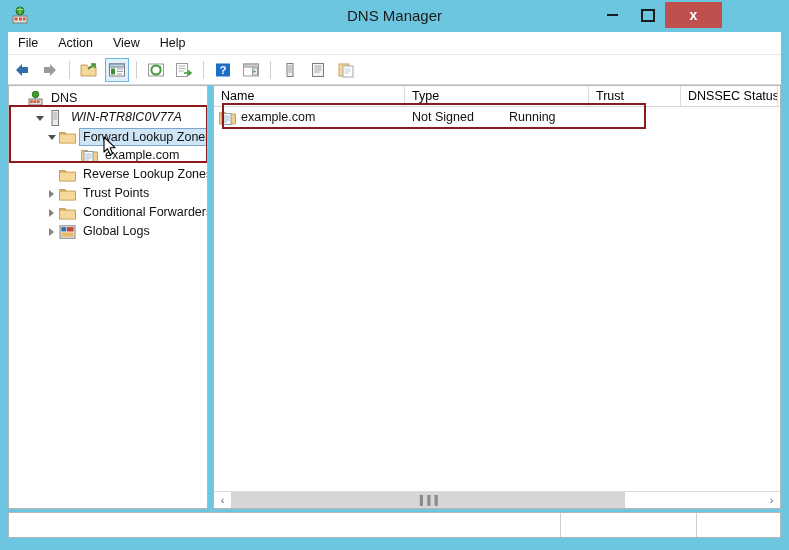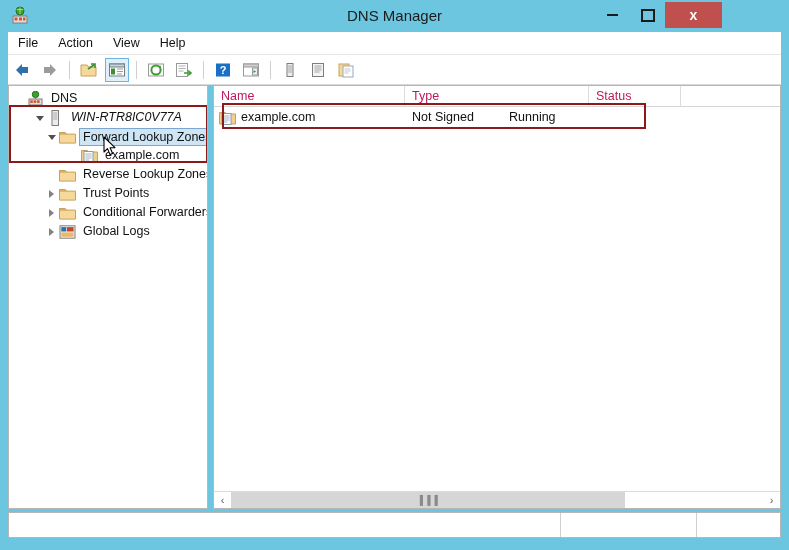--- a/index.html
+++ b/index.html
@@ -132,21 +132,21 @@
     position:absolute;border:2px solid #8b1a1a;pointer-events:none;box-sizing:border-box;
   }
 
   
   .cursor{position:absolute;width:14px;height:21px;pointer-events:none;}
 
   
   .lv-header{
     position:relative;height:20px;background:#ffffff;
     border-bottom:1px solid #d6d6d6;display:flex;
-    font-size:12.5px;color:#be185d;
+    font-size:12.5px;color:#000000;
   }
   .lv-hcell{
     position:relative;height:20px;line-height:20px;
     border-right:1px solid #dcdcdc;padding-left:7px;box-sizing:border-box;
     white-space:nowrap;overflow:hidden;cursor:default;
     font-family:"Liberation Sans", sans-serif;
   }
   .lv-row{
     position:relative;height:21px;display:flex;align-items:center;
     font-size:12.5px;color:#111;cursor:default;
@@ -410,21 +410,22 @@
         </svg>
       </div>
     </div>
 
     <div class="splitter"></div>
 
     <div class="list-pane">
       <div class="lv-header" id="lv-header">
           <div class="lv-hcell" style="width: 191px;">Name</div>
           <div class="lv-hcell" style="width: 184px;">Type</div>
-          <div class="lv-hcell" style="width: 92px;">Status</div>
+          <div class="lv-hcell" style="width: 92px;">Trust</div>
+          <div class="lv-hcell" style="width: 97px;">DNSSEC Status</div>
         </div>
       <div id="lv-body">
           <div class="lv-row">
             <div class="lv-cell first" style="width: 191px;">
               <span style="display: flex; align-items: center;">
                 <svg width="17" height="14" viewBox="0 0 17 14">
                   <path d="M0.5 1.5 h6 l1.2 1.5 H16.5 v10 H0.5 Z" fill="#f0cf8f" stroke="#c9a15a"></path>
                   <rect x="3" y="2.5" width="9" height="11" fill="#ffffff" stroke="#8d9bab"></rect>
                   <path d="M4.3 5 h6.3 M4.3 7 h6.3 M4.3 9 h6.3 M4.3 11 h4" stroke="#90a3b5" stroke-width="0.8"></path>
                 </svg>

